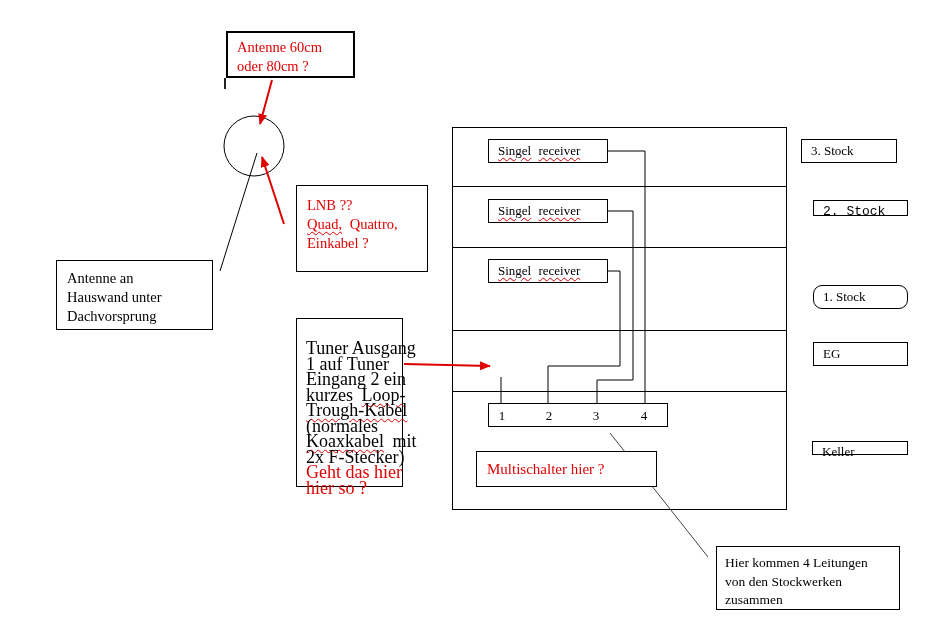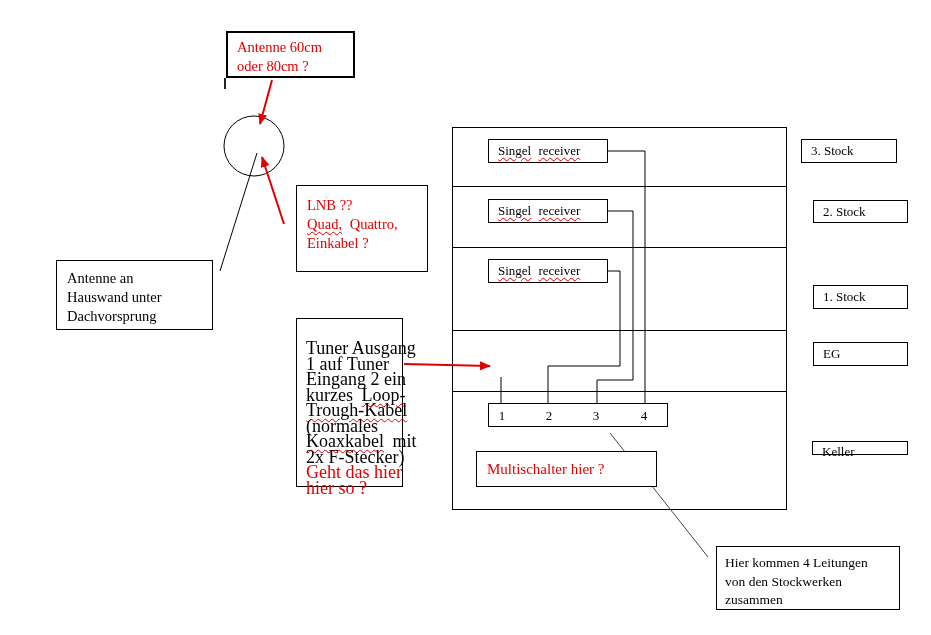--- a/index.html
+++ b/index.html
@@ -39,22 +39,22 @@
   .r2{left:488px;top:199px;}
   .r3{left:488px;top:259px;}
   .rtwin{left:489px;top:331px;height:23px;line-height:21px;}
   
   .multiswitch{left:488px;top:403px;width:180px;height:24px;font-size:13px;}
   .multiswitch .port{position:absolute;top:0;width:14px;height:24px;line-height:23px;text-align:center;}
   .p1{left:6px;} .p2{left:53px;} .p3{left:100px;} .p4{left:148px;}
   
   .floor{font-size:13px;line-height:22px;padding-left:9px;}
   .f3{left:801px;top:139px;width:96px;height:24px;}
-  .f2{left:813px;top:200px;width:95px;height:23px;}
-  .f1{left:813px;top:285px;width:95px;height:24px;}
+  .f2{left:813px;top:200px;width:95px;height:16px;font-family:Liberation Mono, monospace;}
+  .f1{left:813px;top:285px;width:95px;height:24px;border-radius:9px;}
   .feg{left:813px;top:342px;width:95px;height:24px;}
   .fkeller{left:812px;top:441px;width:96px;height:14px;line-height:20px;}
 </style>
 </head>
 <body>
 
 <div class="canvas">
 
   <svg class="lines" width="931" height="635" viewBox="0 0 931 635">
     <defs>

